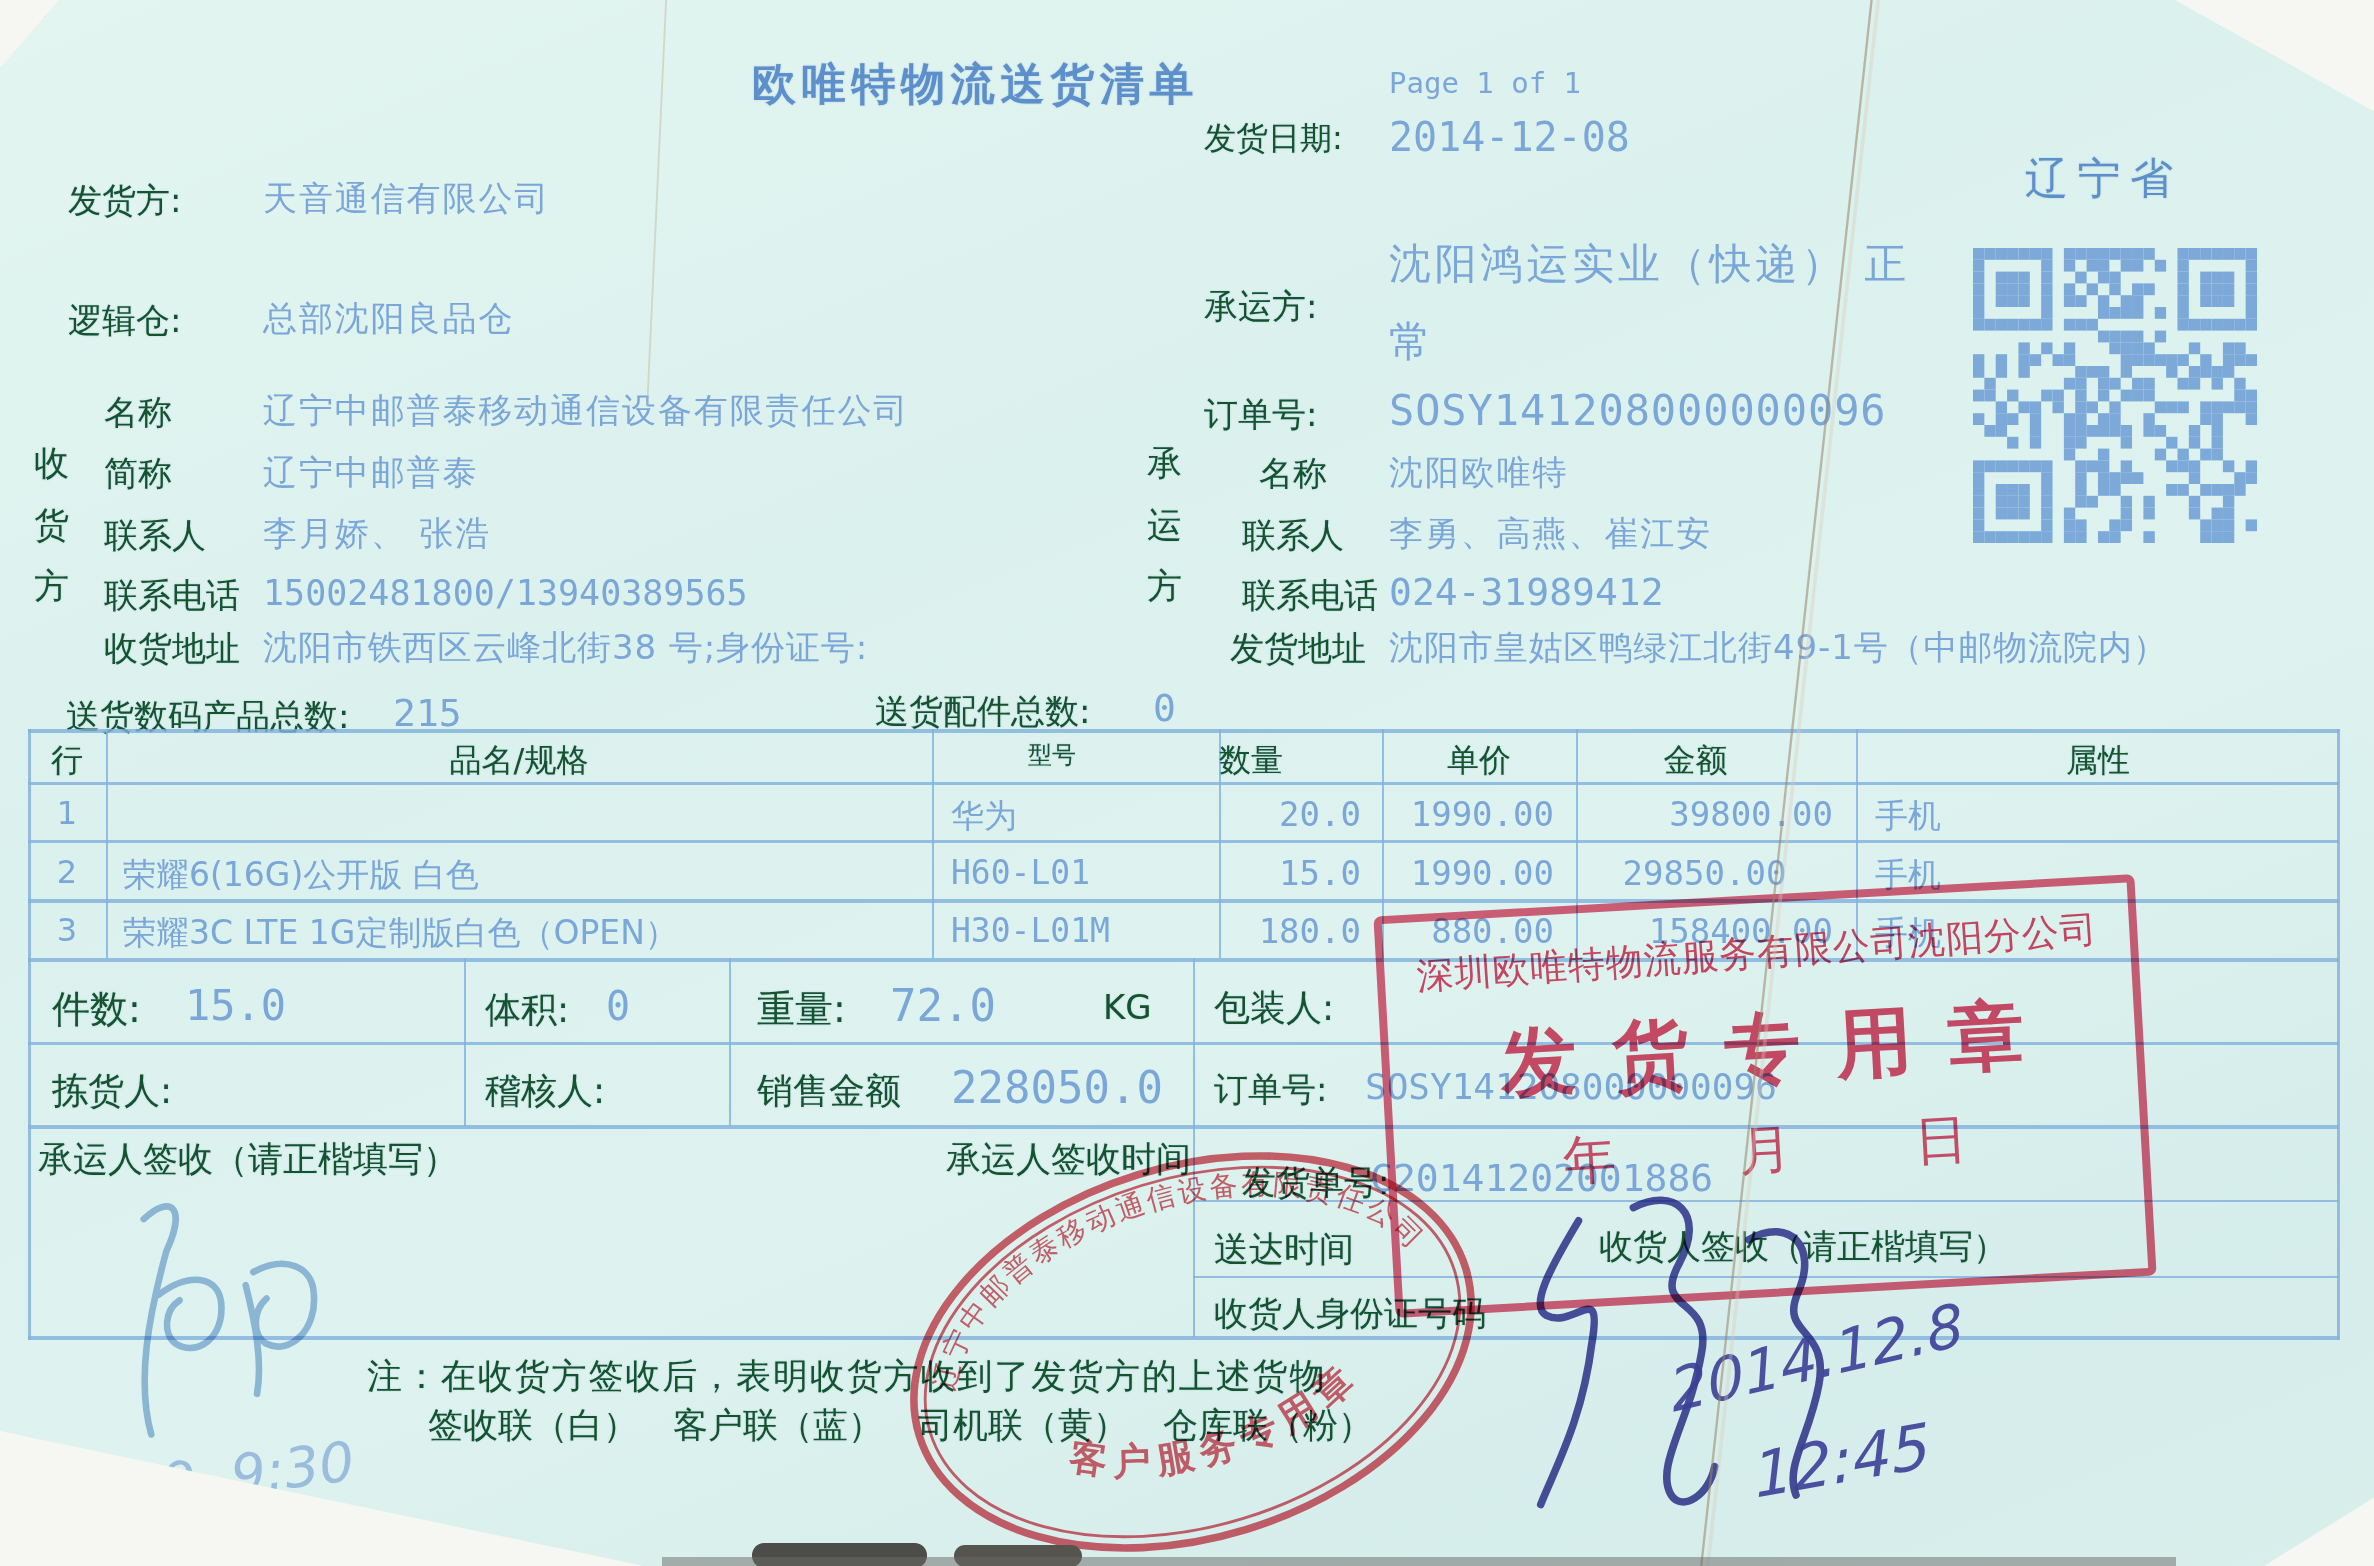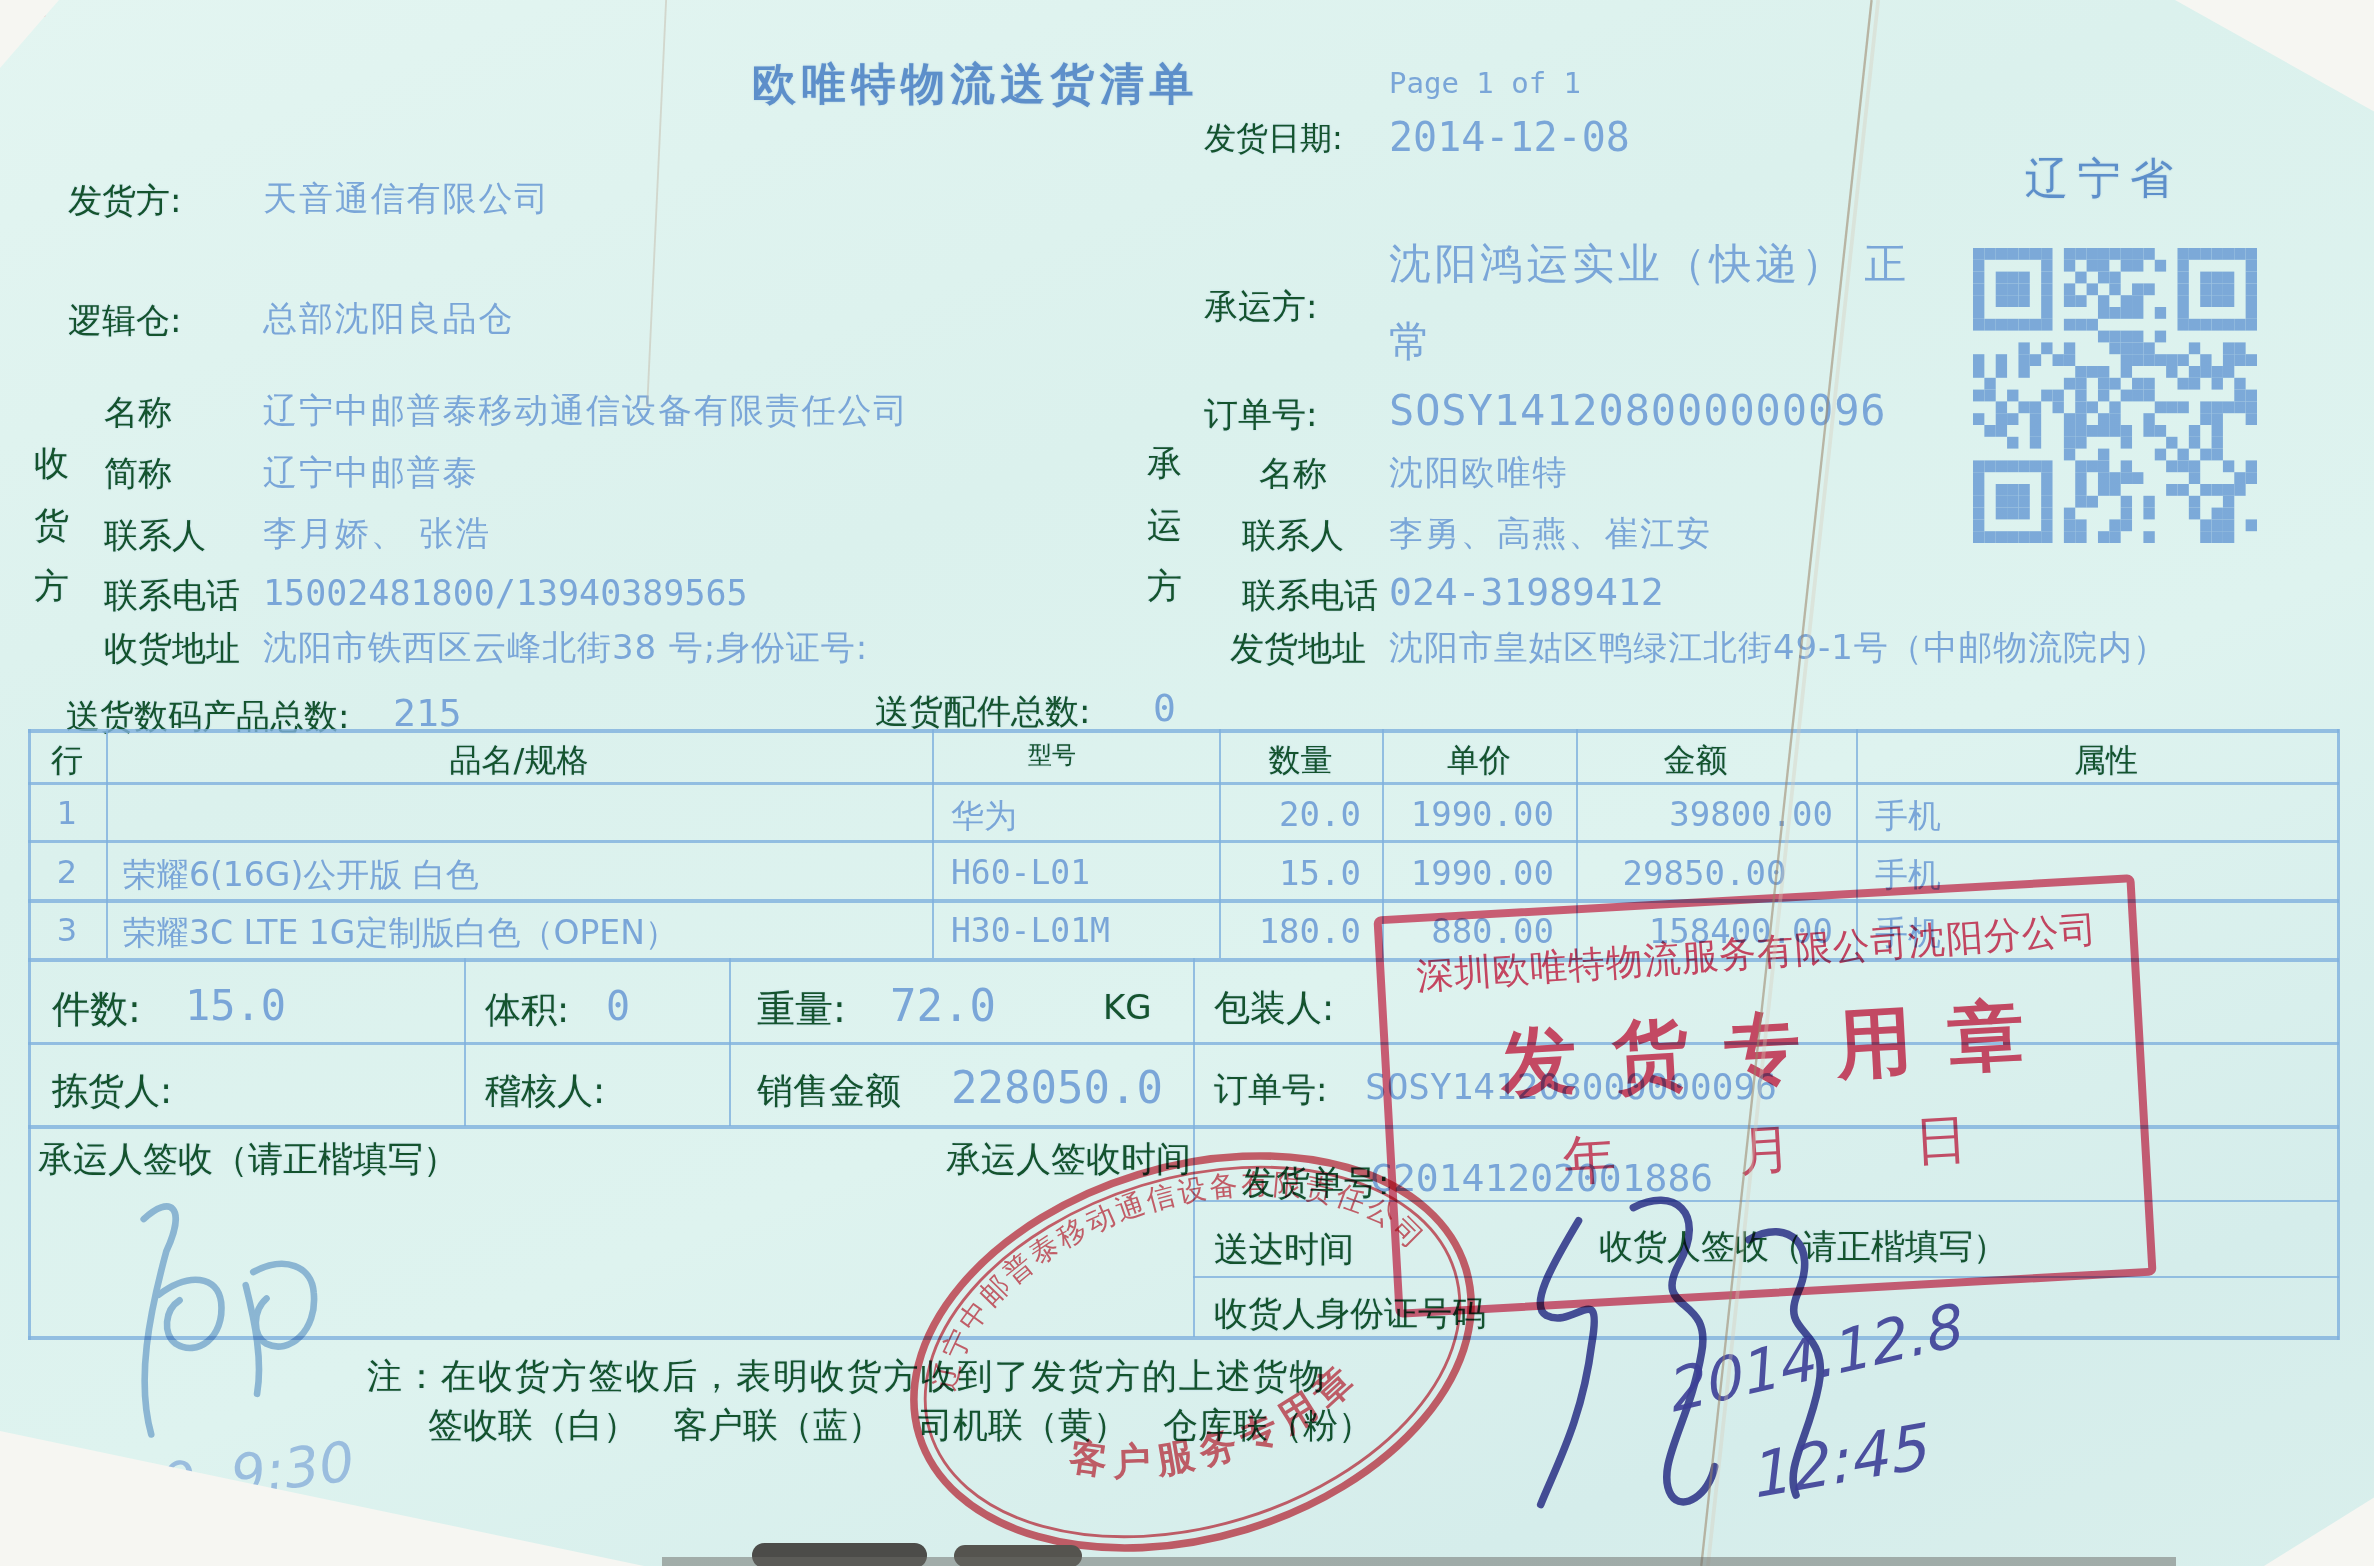--- a/index.html
+++ b/index.html
@@ -414,24 +414,24 @@
     <div class="vline" style="left:1576px;top:729px;width:1.9px;height:229px;"></div>
     <div class="vline" style="left:1856px;top:729px;width:1.9px;height:229px;"></div>
     <div class="vline" style="left:464px;top:958px;width:1.9px;height:168px;"></div>
     <div class="vline" style="left:729px;top:958px;width:1.9px;height:168px;"></div>
     <div class="vline" style="left:1193px;top:958px;width:1.9px;height:379px;"></div>
   </div>
 
   <div class="abs ink" style="left:28px;top:739px;width:78px;font-size:32px;text-align:center;">行</div>
   <div class="abs ink" style="left:106px;top:739px;width:826px;font-size:32px;text-align:center;">品名/规格</div>
   <div class="abs ink" style="left:932px;top:739px;width:240px;font-size:24px;text-align:center;">型号</div>
-  <div class="abs ink" style="left:1219px;top:739px;width:163px;font-size:32px;text-align:center;">数量</div>
+  <div class="abs ink" style="left:1219px;top:739px;width:163px;font-size:32px;">数量</div>
   <div class="abs ink" style="left:1382px;top:739px;width:194px;font-size:32px;text-align:center;">单价</div>
   <div class="abs ink" style="left:1576px;top:739px;width:239px;font-size:32px;text-align:center;">金额</div>
-  <div class="abs ink" style="left:1856px;top:739px;width:484px;font-size:32px;text-align:center;padding-left:8px;">属性</div>
+  <div class="abs ink" style="left:1856px;top:739px;width:484px;font-size:32px;text-align:center;">属性</div>
 
   <div class="abs val" style="left:28px;top:794px;width:78px;font-size:32px;text-align:center;">1</div>
   <div class="abs val" style="left:951px;top:794px;font-size:33px;">华为</div>
   <div class="abs val mono" style="left:1219px;top:794px;width:142px;font-size:34px;text-align:right;">20.0</div>
   <div class="abs val mono" style="left:1382px;top:794px;width:172px;font-size:34px;text-align:right;">1990.00</div>
   <div class="abs val mono" style="left:1576px;top:794px;width:257px;font-size:34px;text-align:right;">39800.00</div>
   <div class="abs val" style="left:1875px;top:794px;font-size:33px;">手机</div>
 
   <div class="abs val" style="left:28px;top:853px;width:78px;font-size:32px;text-align:center;">2</div>
   <div class="abs val" style="left:123px;top:853px;font-size:33px;">荣耀6(16G)公开版 白色</div>

